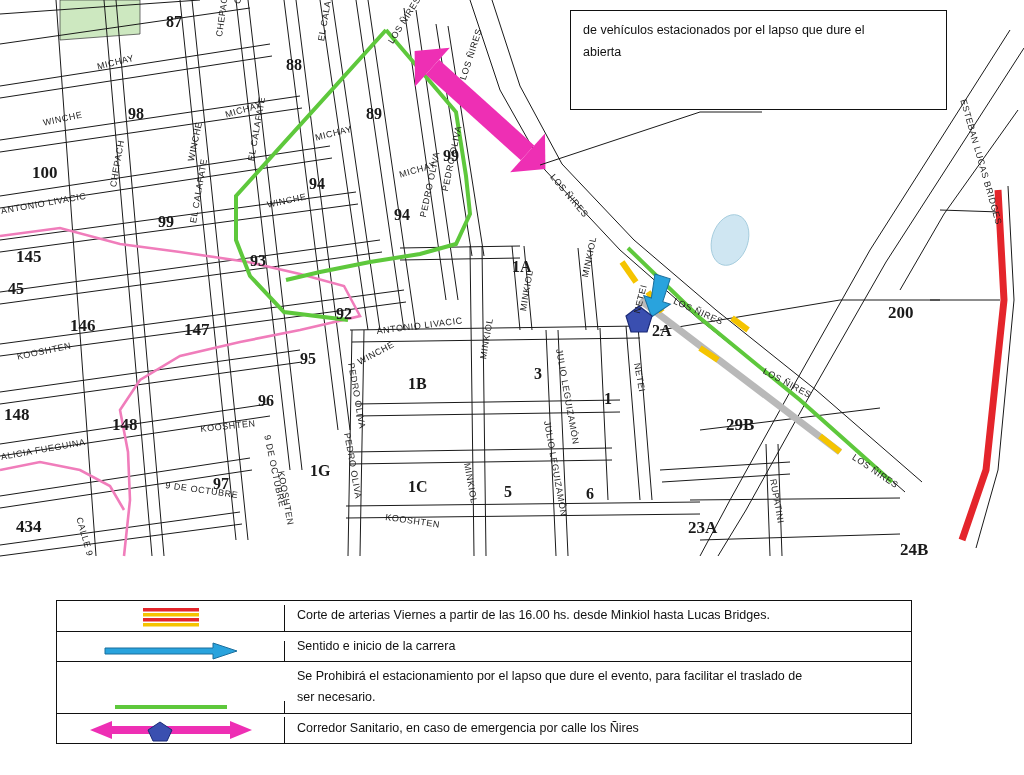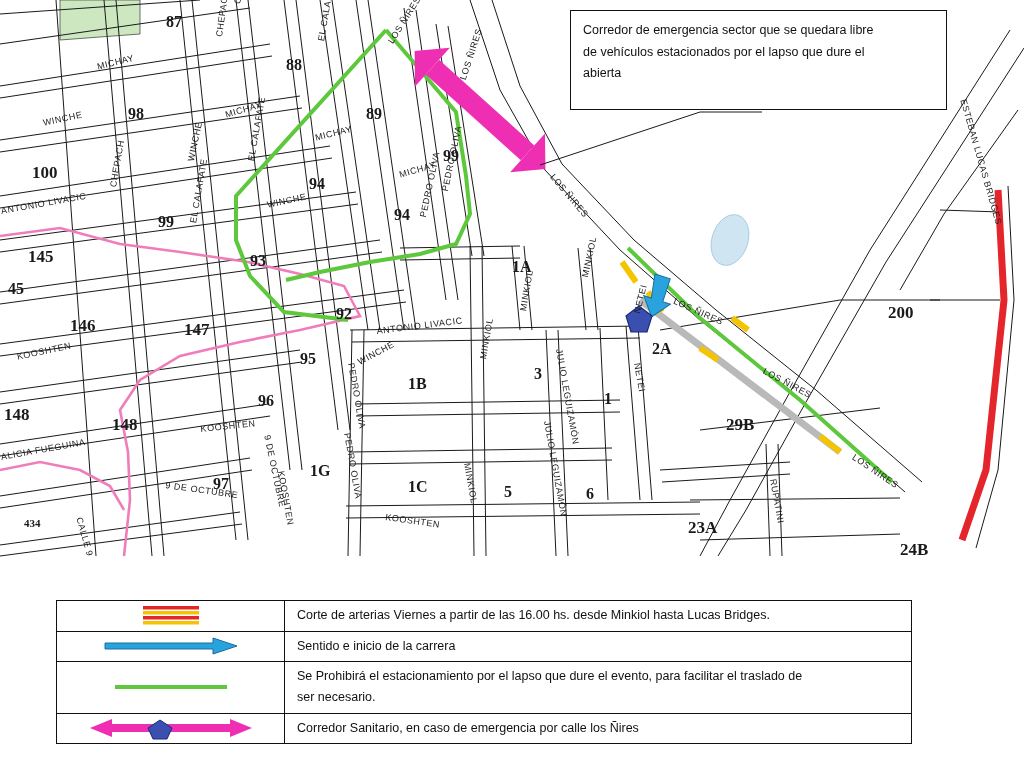--- a/index.html
+++ b/index.html
@@ -75,20 +75,21 @@
     left: 56px; top: 600px;
     width: 856px;
     border: 1px solid #111;
     box-sizing: border-box;
     background: #fff;
   }
   .legend-row {
     display: flex;
     border-bottom: 1px solid #111;
     min-height: 24px;
+    align-items: flex-end;
   }
   .legend-row:last-child { border-bottom: none; }
   .legend-sym {
     width: 228px;
     border-right: 1px solid #111;
     display: flex;
     align-items: center;
     justify-content: center;
     box-sizing: border-box;
     flex: 0 0 228px;
@@ -260,58 +261,57 @@
         <polygon points="639,306 652,316 647,332 631,332 626,316" fill="#3a4fb0" stroke="#1b2a77" stroke-width="1.2"></polygon>
       </g>
 
       <g stroke="#1a1a1a" stroke-width="1" fill="none">
         <path d="M540,165 L700,112"></path>
         <path d="M700,112 L762,112"></path>
       </g>
     </svg>
 
     <div class="callout">
-      <div>Corredor de emergencia sector que se quedara libre</div>
       <div>de vehículos estacionados por el lapso que dure el</div>
       <div>abierta</div>
     </div>
 
     <div id="block-layer">
         <div class="blk" style="left: 140px; top: 13px; font-size: 16px; margin-left: 26px;">87</div>
         <div class="blk" style="left: 286px; top: 56px; font-size: 16px;">88</div>
         <div class="blk" style="left: 128px; top: 105px; font-size: 16px;">98</div>
         <div class="blk" style="left: 366px; top: 105px; font-size: 16px;">89</div>
         <div class="blk" style="left: 32px; top: 163px; font-size: 17px;">100</div>
         <div class="blk" style="left: 443px; top: 147px; font-size: 16px;">99</div>
         <div class="blk" style="left: 309px; top: 175px; font-size: 16px;">94</div>
         <div class="blk" style="left: 158px; top: 213px; font-size: 16px;">99</div>
         <div class="blk" style="left: 394px; top: 206px; font-size: 16px;">94</div>
-        <div class="blk" style="left: 28px; top: 247px; font-size: 17px;">145</div>
+        <div class="blk" style="left: 16px; top: 247px; font-size: 17px;">145</div>
         <div class="blk" style="left: 8px; top: 280px; font-size: 16px;">45</div>
         <div class="blk" style="left: 250px; top: 252px; font-size: 16px;">93</div>
         <div class="blk" style="left: 482px; top: 258px; font-size: 16px; margin-left: 30px;">1A</div>
         <div class="blk" style="left: 888px; top: 303px; font-size: 17px;">200</div>
         <div class="blk" style="left: 336px; top: 305px; font-size: 16px;">92</div>
         <div class="blk" style="left: 70px; top: 316px; font-size: 17px;">146</div>
         <div class="blk" style="left: 184px; top: 320px; font-size: 17px;">147</div>
-        <div class="blk" style="left: 652px; top: 340px; font-size: 16px;">2A</div>
+        <div class="blk" style="left: 652px; top: 322px; font-size: 16px;">2A</div>
         <div class="blk" style="left: 300px; top: 350px; font-size: 16px;">95</div>
         <div class="blk" style="left: 534px; top: 365px; font-size: 16px;">3</div>
         <div class="blk" style="left: 408px; top: 375px; font-size: 16px;">1B</div>
         <div class="blk" style="left: 4px; top: 405px; font-size: 17px;">148</div>
         <div class="blk" style="left: 112px; top: 415px; font-size: 17px;">148</div>
         <div class="blk" style="left: 604px; top: 390px; font-size: 16px;">1</div>
         <div class="blk" style="left: 258px; top: 392px; font-size: 16px;">96</div>
         <div class="blk" style="left: 726px; top: 415px; font-size: 17px;">29B</div>
         <div class="blk" style="left: 310px; top: 462px; font-size: 16px;">1G</div>
         <div class="blk" style="left: 185px; top: 475px; font-size: 16px; margin-left: 28px;">97</div>
         <div class="blk" style="left: 408px; top: 478px; font-size: 16px; text-align: right;">1C</div>
         <div class="blk" style="left: 504px; top: 483px; font-size: 16px;">5</div>
         <div class="blk" style="left: 586px; top: 485px; font-size: 16px;">6</div>
-        <div class="blk" style="left: 24px; top: 517px; font-size: 11px;">434</div>
+        <div class="blk" style="left: 16px; top: 517px; font-size: 17px;">434</div>
         <div class="blk" style="left: 688px; top: 518px; font-size: 17px;">23A</div>
         <div class="blk" style="left: 900px; top: 540px; font-size: 17px;">24B</div>
       </div>
     <div id="street-layer">
         <div class="st" style="left: 232px; top: 2px; font-size: 9px; transform: rotate(-72deg);">CASCADA</div>
         <div class="st" style="left: 96px; top: 62px; font-size: 9px; transform: rotate(-14deg);">MICHAY</div>
         <div class="st" style="left: 214px; top: 36px; font-size: 9px; transform: rotate(-82deg);">CHEPACH</div>
         <div class="st" style="left: 316px; top: 40px; font-size: 9px; transform: rotate(-80deg);">EL CALAFATE</div>
         <div class="st" style="left: 386px; top: 40px; font-size: 9px; transform: rotate(-58deg);">LOS ÑIRES</div>
         <div class="st" style="left: 458px; top: 78px; font-size: 9px; transform: rotate(-72deg);">LOS ÑIRES</div>

